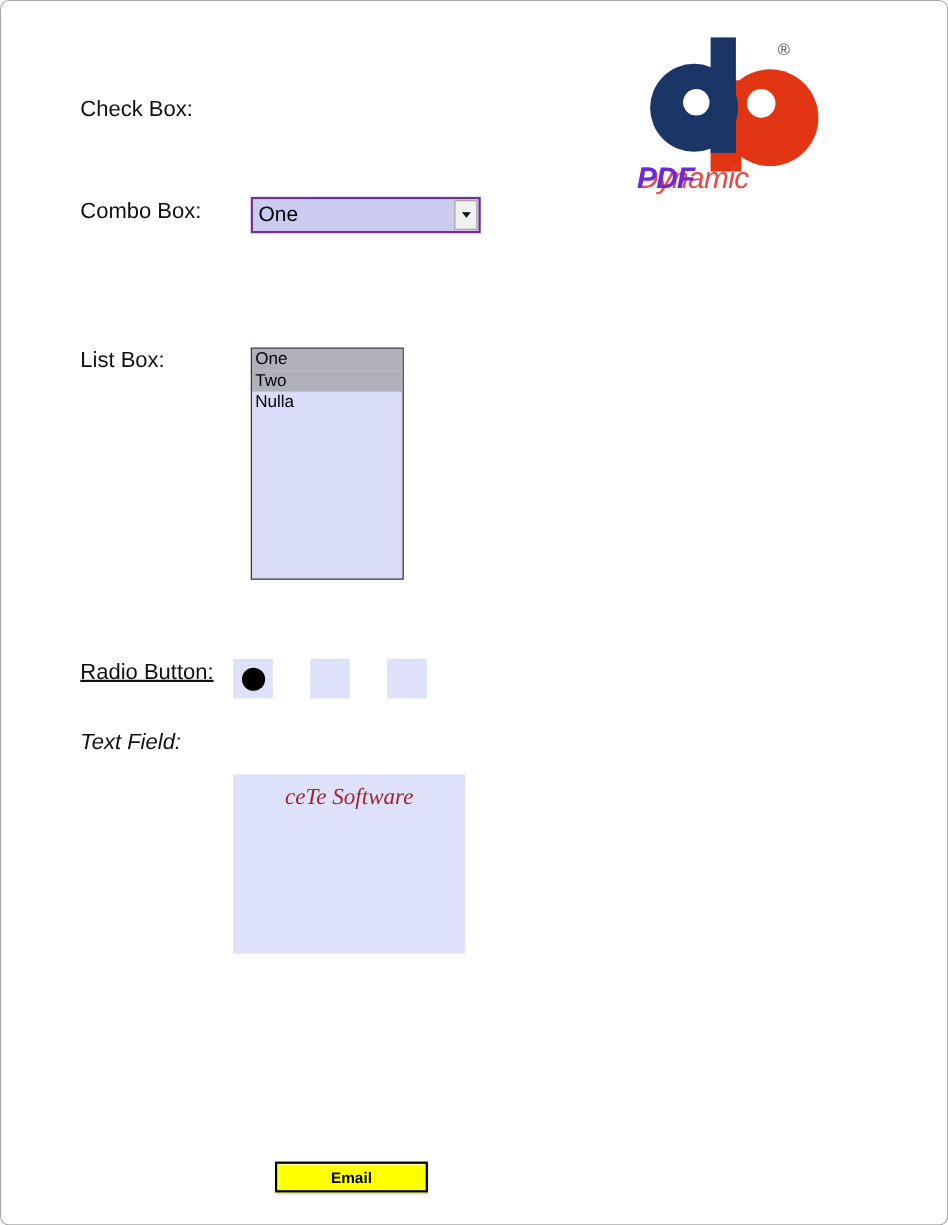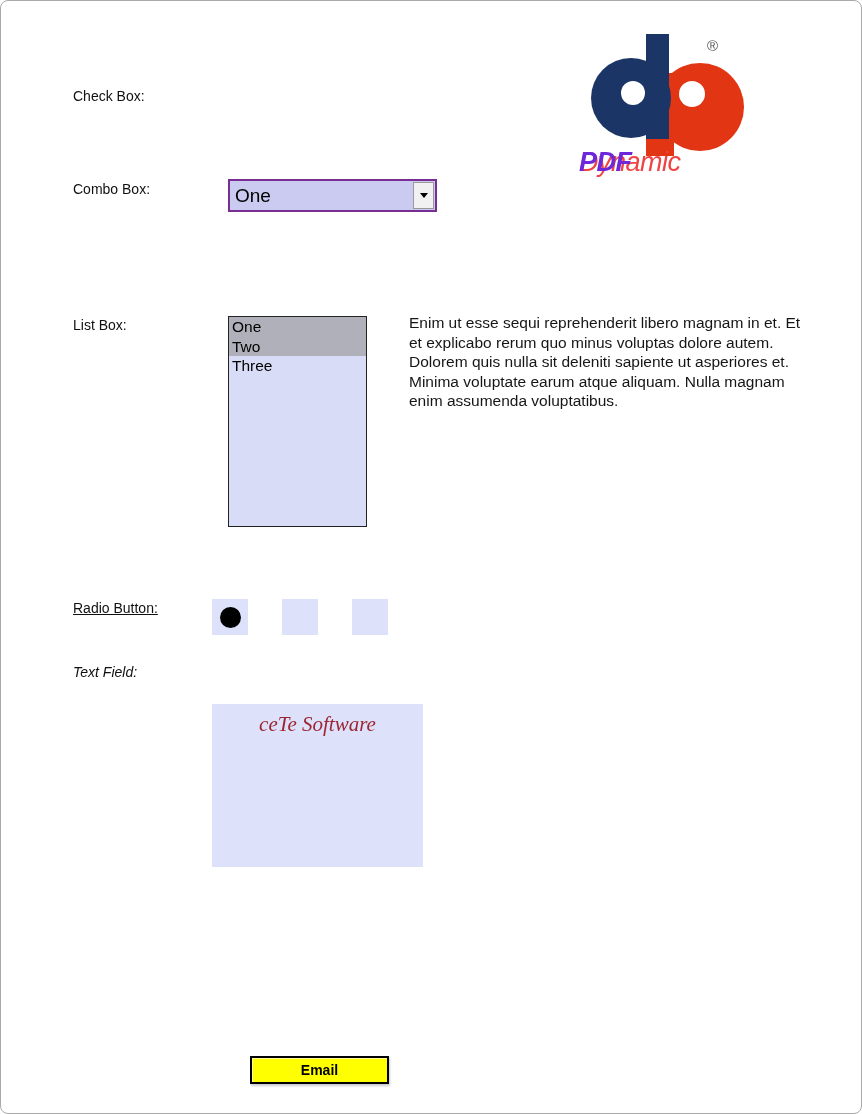--- a/index.html
+++ b/index.html
@@ -12,21 +12,21 @@
     height: 1114px;
     background: #ffffff;
     border: 1px solid #a9a9a9;
     border-radius: 8px;
     overflow: hidden;
   }
 
   .field-label {
     position: absolute;
     left: 72px;
-    font-size: 14px;
+    font-size: 20px;
     color: #101010;
     white-space: nowrap;
   }
   .lbl-check  { top: 87px; }
   .lbl-combo  { top: 180px; }
   .lbl-list   { top: 316px; }
   .lbl-radio  { top: 599px; text-decoration: underline; }
   .lbl-text   { top: 663px; font-style: italic; }
 
   
@@ -156,24 +156,23 @@
   <div class="combo">
     <span class="combo-value">One</span>
     <span class="combo-btn">
       <span class="caret-down"></span>
     </span>
   </div>
 
   <div class="listbox">
     <div class="list-item selected">One</div>
     <div class="list-item selected">Two</div>
-    <div class="list-item">Three</div>
+    <div class="list-item">Nulla</div>
   </div>
 
-  <div class="para">Enim ut esse sequi reprehenderit libero magnam in et. Et et explicabo rerum quo minus voluptas dolore autem. Dolorem quis nulla sit deleniti sapiente ut asperiores et. Minima voluptate earum atque aliquam. Nulla magnam enim assumenda voluptatibus.</div>
 
   <div class="radio-square radio-1">
     <span class="radio-dot"></span>
   </div>
   <div class="radio-square radio-2"></div>
   <div class="radio-square radio-3"></div>
 
   <div class="textfield">
     <span class="textfield-value">ceTe Software</span>
   </div>

